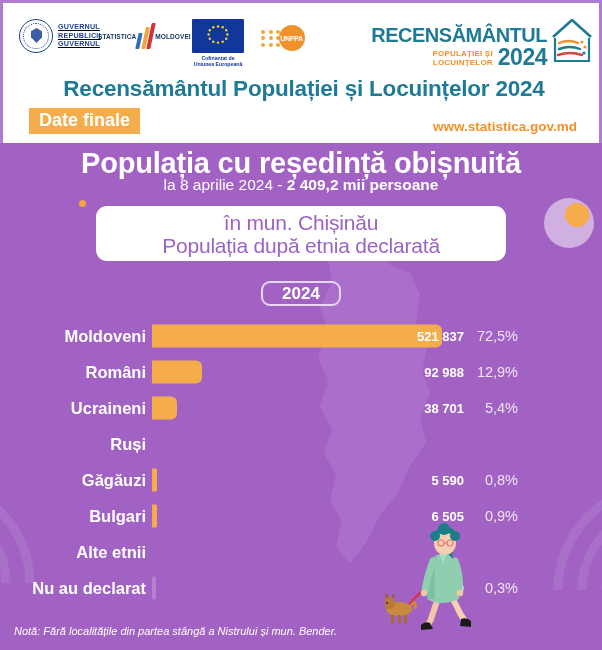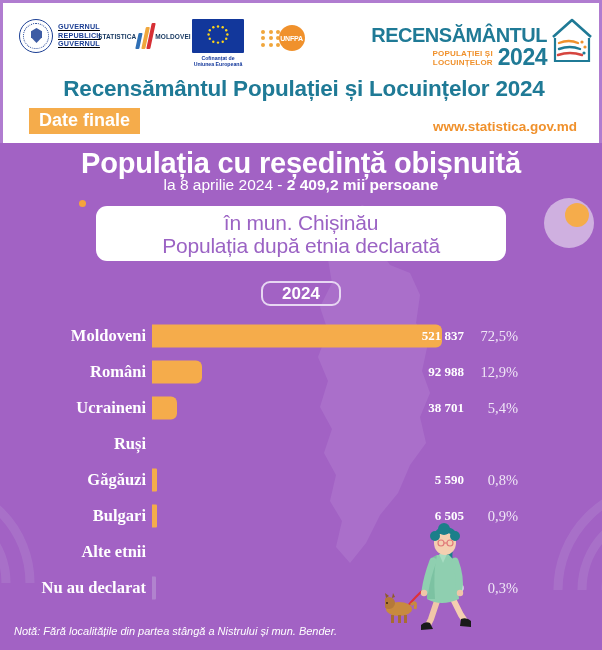--- a/index.html
+++ b/index.html
@@ -150,21 +150,21 @@
 
   .year-pill {
     position: absolute; left: 261px; top: 138px;
     width: 80px; height: 25px;
     border: 2px solid #e7d7f2; border-radius: 9px;
     color: #ffffff; font-size: 17px; font-weight: bold;
     display: flex; align-items: center; justify-content: center;
   }
 
   
-  .chart { position: absolute; left: 0; top: 175px; width: 526px; font-family: Liberation Serif, serif; }
+  .chart { position: absolute; left: 0; top: 175px; width: 526px; }
   .row {
     position: relative; height: 36px;
     display: flex; align-items: center;
   }
   .row-label {
     width: 152px; text-align: right; padding-right: 6px;
     color: #ffffff; font-size: 16.5px; font-weight: bold;
     white-space: nowrap;
   }
   .bar-zone { position: relative; flex: 1 1 auto; height: 100%; }

